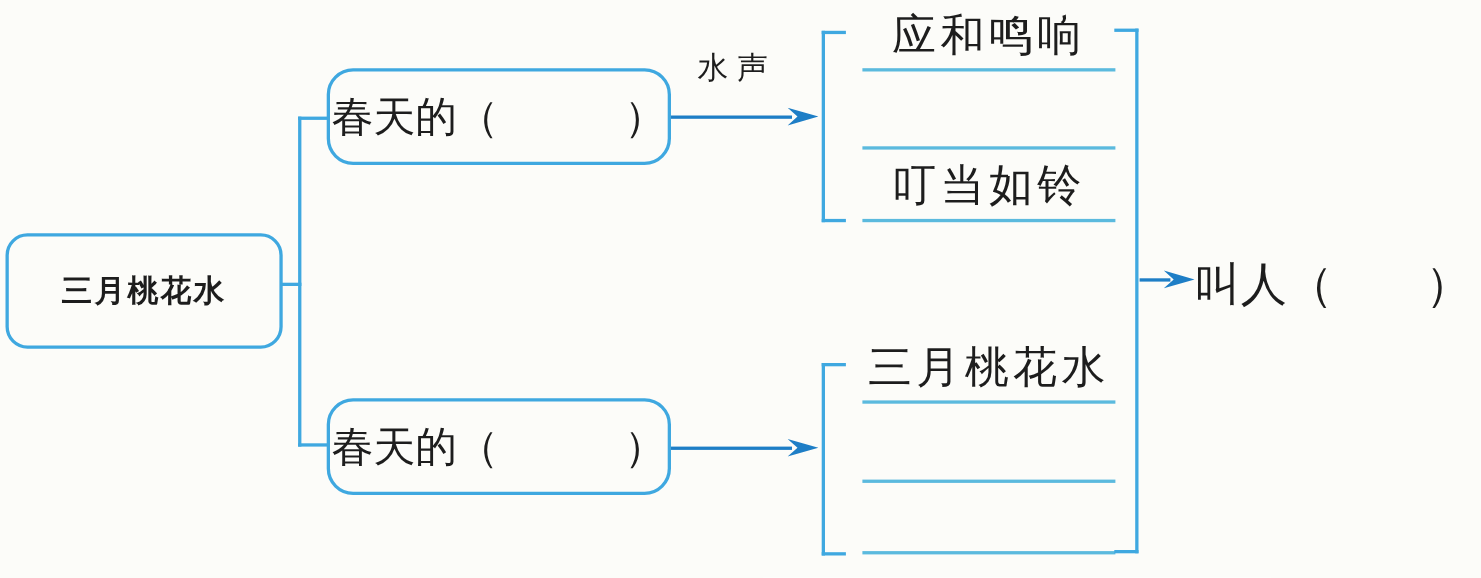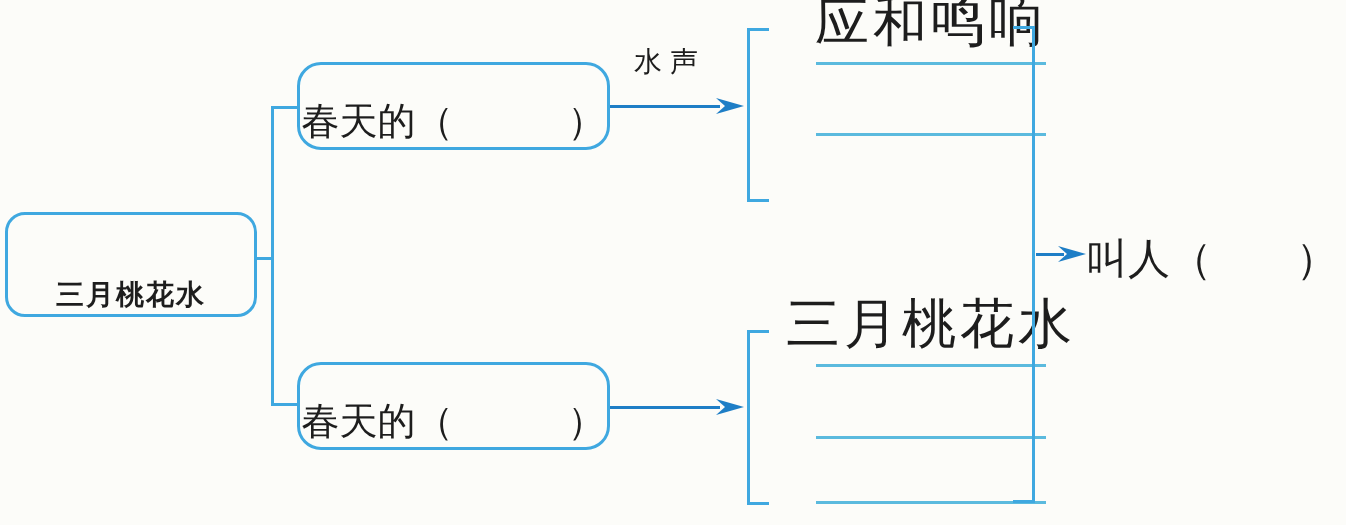--- a/index.html
+++ b/index.html
@@ -22,21 +22,21 @@
     background:var(--paper);
     overflow:hidden;
   }
   
   .node{
     position:absolute;
     border:3px solid var(--line-blue);
     border-radius:20px;
     background:transparent;
     display:flex;
-    align-items:flex-end;
+    align-items:center;
     justify-content:center;
     color:var(--text-black);
   }
   .root-box{
     left:5px; top:212px; width:252px; height:105px;
     font-family:"DejaVu Sans", sans-serif;
     font-weight:700;
     font-size:28px;
     letter-spacing:2px;
   }
@@ -82,28 +82,28 @@
     border-top:3px solid var(--line-blue);
     border-bottom:3px solid var(--line-blue);
     width:22px;
   }
   .bracket-left-top{ left:747px; top:28px; height:174px; }
   .bracket-left-bottom{ left:747px; top:330px; height:175px; }
   .bracket-big-right{ left:1013px; top:26px; height:477px; }
   
   .fill-line{
     position:absolute;
-    left:816px;
+    left:784px;
     width:230px;
     border-bottom:3px solid var(--underline-blue);
     display:flex;
     align-items:flex-end;
     justify-content:center;
     font-family:"DejaVu Serif", serif;
-    font-size:54px;
+    font-size:40px;
     letter-spacing:4px;
     color:var(--text-black);
     padding-bottom:3px;
     white-space:nowrap;
   }
   .t1{ top:2px;   height:63px; }
   .t2{ top:74px;  height:62px; }
   .t3{ top:139px; height:63px; }
   .b1{ top:305px; height:62px; }
   .b2{ top:376px; height:63px; }
@@ -144,20 +144,21 @@
   <div class="arrow-head" style="left:716px; top:96px;">
     <svg width="28" height="20" viewBox="0 0 28 20">
         <polygon points="0,2 28,10 0,18 9,10" fill="#1e7ec6"></polygon>
       </svg>
   </div>
 
   <div class="bracket bracket-left bracket-left-top"></div>
 
   <div class="fill-line t1">应和鸣响</div>
   <div class="fill-line t2"></div>
+  <div class="fill-line t3">叮当如铃</div>
 
   <div class="node branch-box branch-box-bottom">
     <span>春天的（　　　）</span>
   </div>
 
   <div class="arrow-line" style="left:610px; top:406px; width:110px;"></div>
   <div class="arrow-head" style="left:716px; top:397px;">
     <svg width="28" height="20" viewBox="0 0 28 20">
         <polygon points="0,2 28,10 0,18 9,10" fill="#1e7ec6"></polygon>
       </svg>

